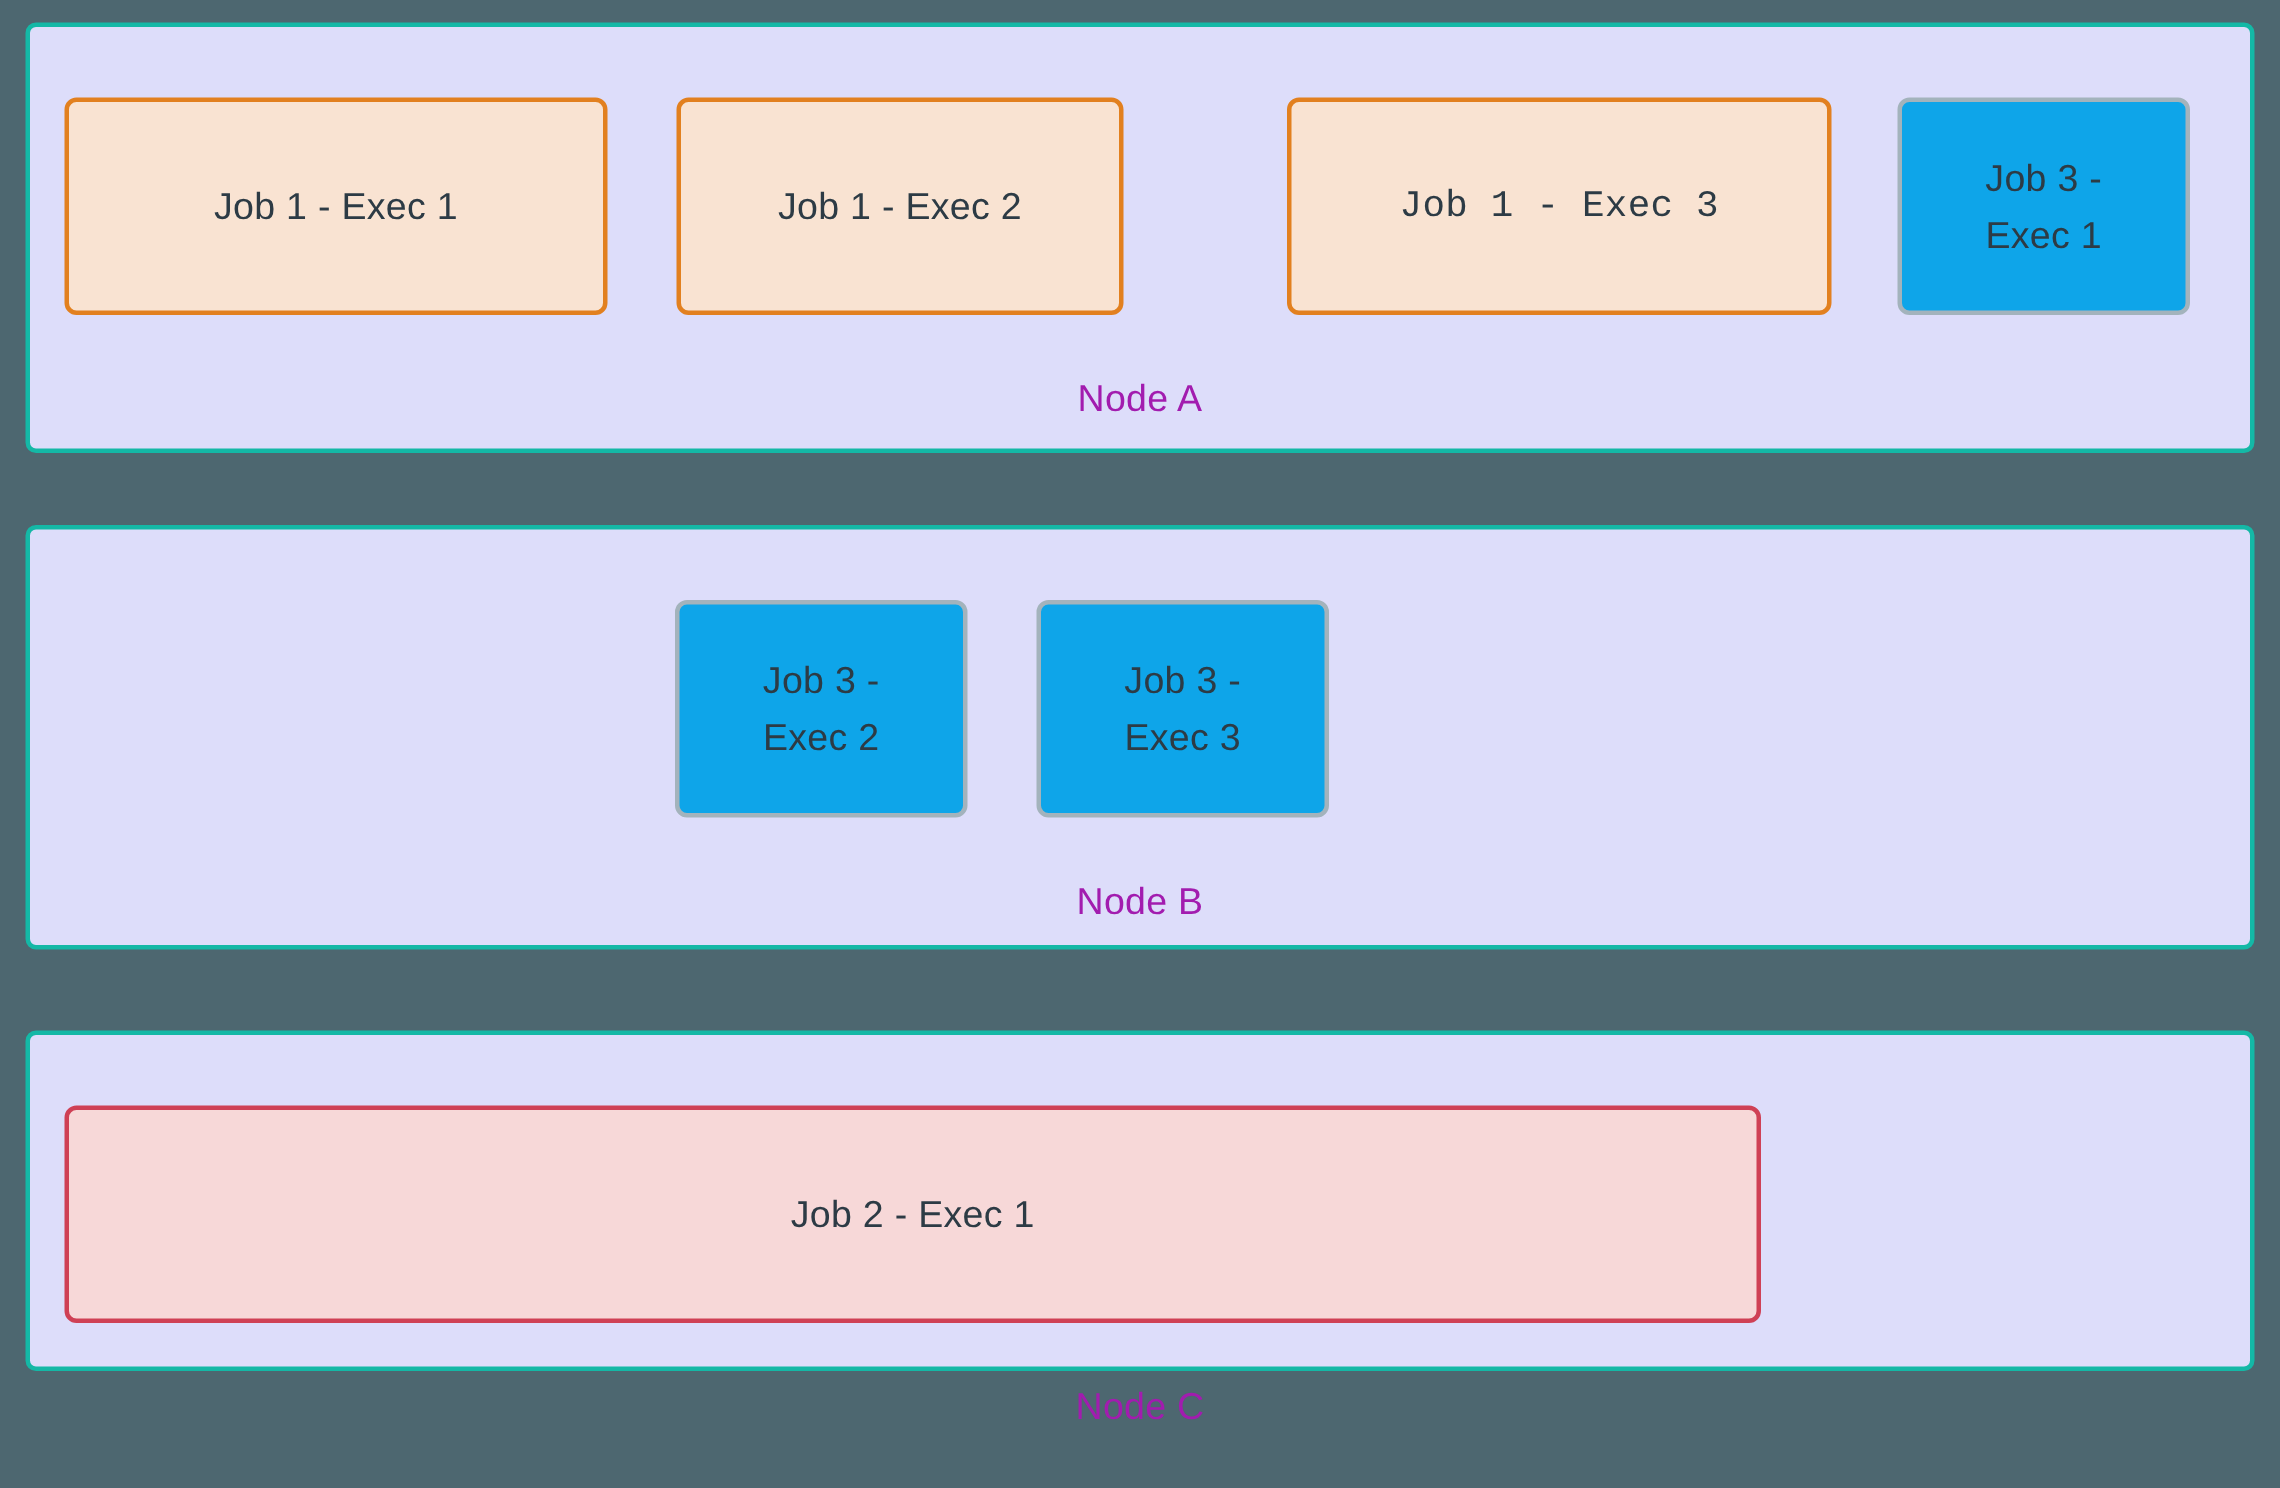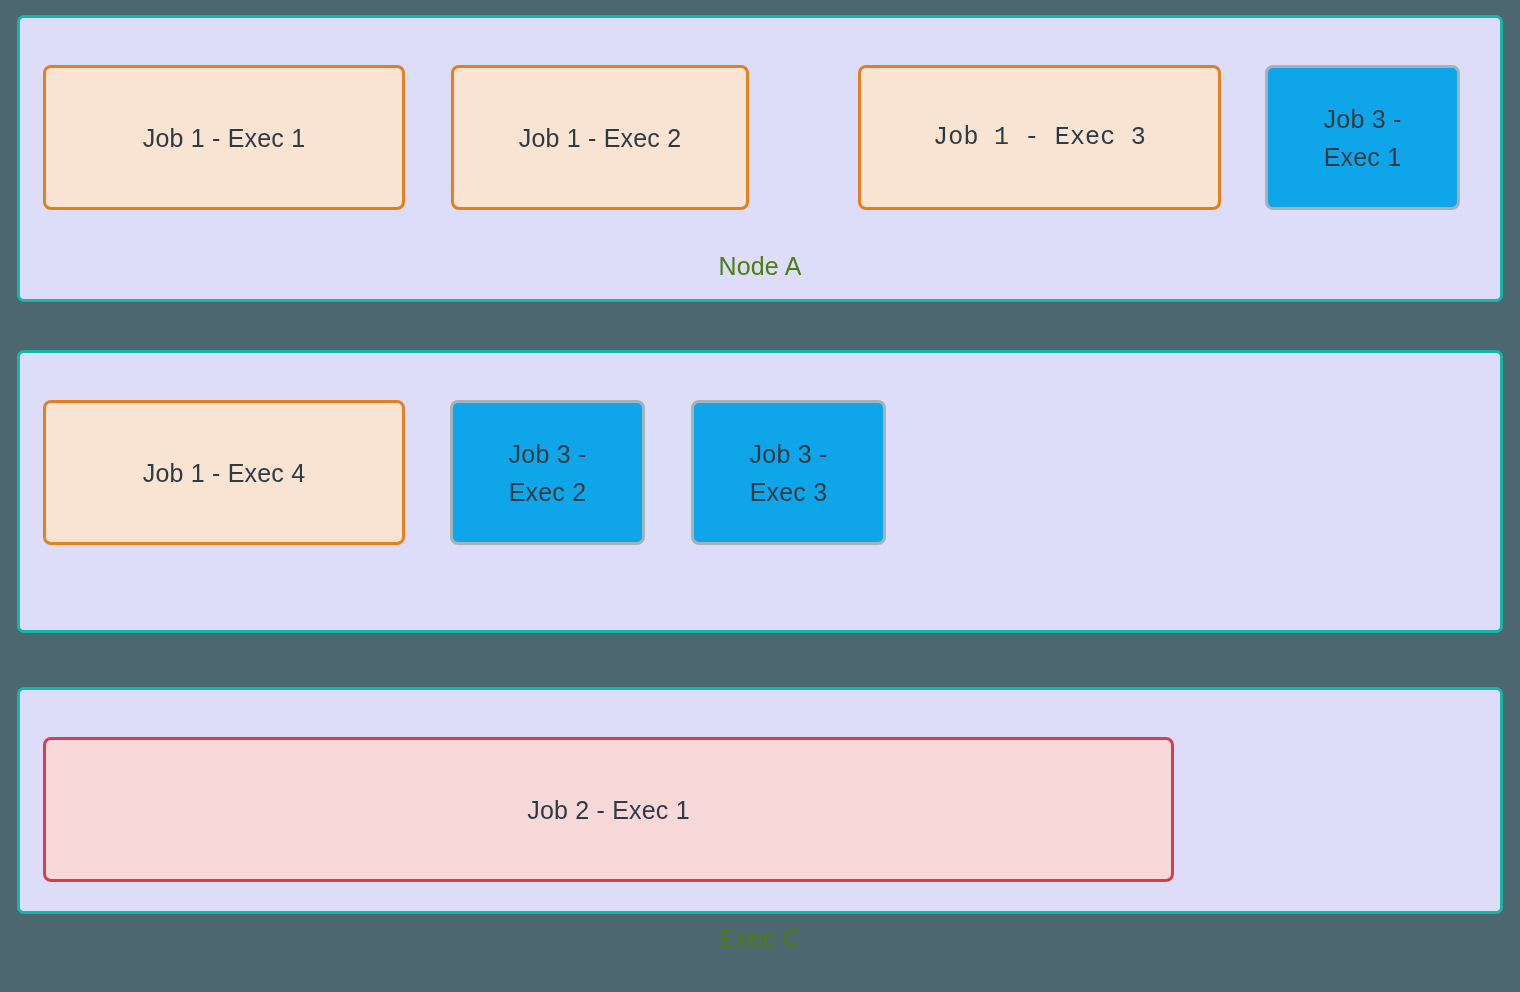--- a/index.html
+++ b/index.html
@@ -30,21 +30,21 @@
     border: 3px solid #14b8a6;
     border-radius: 7px;
     box-sizing: border-box;
   }
 
   .node-label {
     position: absolute;
     left: 0;
     right: 0;
     text-align: center;
-    color: #4d7c0f;
+    color: #a21caf;
     font-size: 25px;
     line-height: 30px;
     letter-spacing: 0.2px;
     white-space: pre;
   }
 
   
   .task {
     position: absolute;
     box-sizing: border-box;
@@ -102,38 +102,36 @@
     <div class="task grey" style="left:1245px; top:47px; width:195px; height:145px;">
       <span class="task-text">Job  3 -
 Exec 1</span>
     </div>
 
     <div class="node-label" style="top:233px;">Node A</div>
   </div>
 
   <div class="node" style="left:17px; top:350px; width:1486px; height:283px;">
 
-    <div class="task orange" style="left:23px; top:47px; width:362px; height:145px;">
-      <span class="task-text">Job 1 - Exec 4</span>
-    </div>
 
     <div class="task grey" style="left:430px; top:47px; width:195px; height:145px;">
       <span class="task-text">Job 3 -
 Exec 2</span>
     </div>
 
     <div class="task grey" style="left:671px; top:47px; width:195px; height:145px;">
       <span class="task-text">Job  3 -
 Exec 3</span>
     </div>
 
+    <div class="node-label" style="top:233px;">Node B</div>
   </div>
 
   <div class="node" style="left:17px; top:687px; width:1486px; height:227px;">
 
     <div class="task red" style="left:23px; top:47px; width:1131px; height:145px;">
       <span class="task-text">Job 2 - Exec 1</span>
     </div>
 
-    <div class="node-label" style="top:233px;">Exec C</div>
+    <div class="node-label" style="top:233px;">Node C</div>
   </div>
 
 </div>
 
 </body></html>

